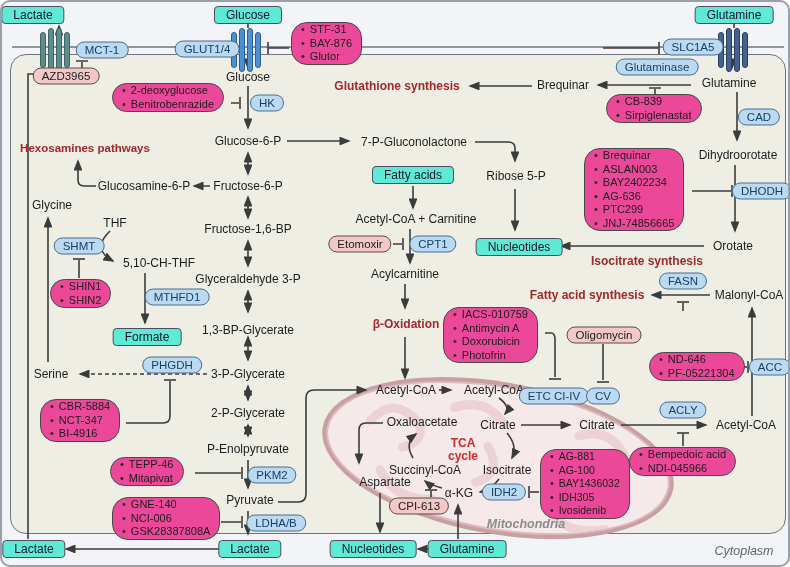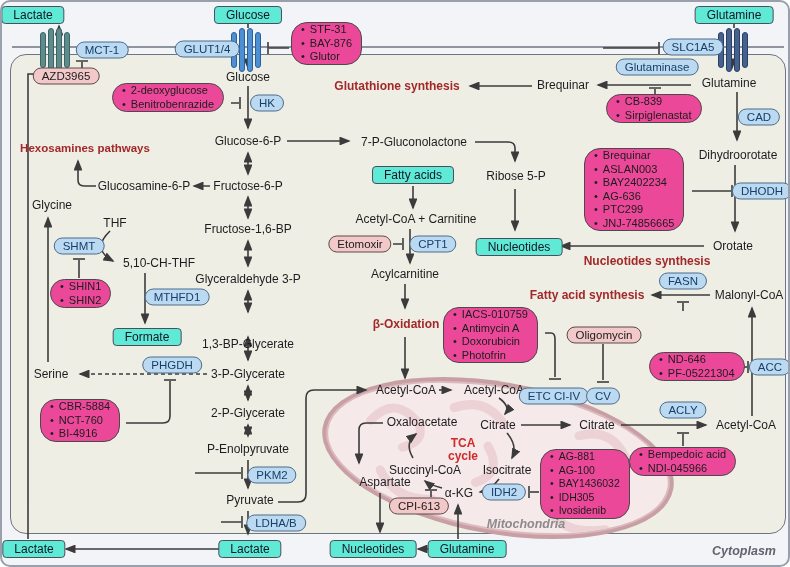--- a/index.html
+++ b/index.html
@@ -10,21 +10,21 @@
   .mito{position:absolute;left:318px;top:380px;width:356px;height:152px;border-radius:50%;
         background:#c89fa4;transform:rotate(10deg);}
   .mito .inner{position:absolute;left:4px;top:4px;right:4px;bottom:4px;border-radius:50%;
         background:#f6e9e9;border:2px solid #dcbabe;box-sizing:border-box;overflow:hidden;}
   svg.lines{position:absolute;left:0;top:0;pointer-events:none;}
   .ctr{position:absolute;transform:translate(-50%,-50%);white-space:nowrap;font-size:12px;color:#1d1d1f;}
   .red{color:#a3282a;font-weight:bold;font-size:12px;}
   .red11{color:#a3282a;font-weight:bold;font-size:11.5px;}
   .tcared{color:#cf2b2b;font-weight:bold;font-size:12px;text-align:center;line-height:13px;}
   .ital{font-style:italic;font-weight:bold;color:#8d8a8d;font-size:12.5px;}
-  .cyto{font-style:italic;font-weight:bold;color:#60646c;font-size:12.5px;}
+  .cyto{font-style:italic;font-weight:normal;color:#60646c;font-size:12.5px;}
   .pill{position:absolute;transform:translate(-50%,-50%);border-radius:12px;padding:1px 8px;
         font-size:11.5px;white-space:nowrap;line-height:13px;}
   .pb{background:#bcd9f2;color:#153f6b;border:1.3px solid #4a6d8d;}
   .pp{background:#f2c8c8;color:#202020;border:1.3px solid #5a4a4a;}
   .mbox{position:absolute;transform:translate(-50%,-50%);background:#5eead4;border:1.4px solid #4d4d5e;
         border-radius:4px;padding:1px 11px;font-size:12px;color:#15152a;white-space:nowrap;}
   .dbox{position:absolute;background:#ec4899;border:1.4px solid #4a4a4a;border-radius:16px;
         padding:0 9px;font-size:11px;color:#1c1c1c;}
   .dbox.sm{font-size:10.5px;}
   .li{white-space:nowrap;line-height:13.5px;}
@@ -194,21 +194,21 @@
   <div class="pill pb" style="left:100px;top:48px">MCT-1</div>
   <div class="pill pb" style="left:205px;top:47px">GLUT1/4</div>
   <div class="pill pb" style="left:691px;top:45px">SLC1A5</div>
 
   <div class="ctr" style="left:246px;top:75px">Glucose</div>
   <div class="ctr" style="left:246px;top:139px">Glucose-6-P</div>
   <div class="ctr" style="left:246px;top:184px">Fructose-6-P</div>
   <div class="ctr" style="left:142px;top:184px">Glucosamine-6-P</div>
   <div class="ctr" style="left:246px;top:227px">Fructose-1,6-BP</div>
   <div class="ctr" style="left:246px;top:277px">Glyceraldehyde 3-P</div>
-  <div class="ctr" style="left:246px;top:342px">1,3-BP-Glycerate</div>
+  <div class="ctr" style="left:246px;top:328px">1,3-BP-Glycerate</div>
   <div class="ctr" style="left:246px;top:372px">3-P-Glycerate</div>
   <div class="ctr" style="left:246px;top:411px">2-P-Glycerate</div>
   <div class="ctr" style="left:246px;top:447px">P-Enolpyruvate</div>
   <div class="ctr" style="left:248px;top:498px">Pyruvate</div>
   <div class="mbox" style="left:248px;top:547px">Lactate</div>
   <div class="mbox" style="left:32px;top:547px">Lactate</div>
 
   <div class="ctr" style="left:49px;top:372px">Serine</div>
   <div class="ctr" style="left:50px;top:203px">Glycine</div>
   <div class="ctr" style="left:113px;top:221px">THF</div>
@@ -238,21 +238,21 @@
   <div class="ctr" style="left:561px;top:83px">Brequinar</div>
   <div class="ctr" style="left:727px;top:81px">Glutamine</div>
   <div class="ctr" style="left:736px;top:153px">Dihydroorotate</div>
   <div class="ctr" style="left:731px;top:244px">Orotate</div>
   <div class="ctr" style="left:747px;top:293px">Malonyl-CoA</div>
   <div class="ctr" style="left:744px;top:423px">Acetyl-CoA</div>
 
   <div class="ctr red" style="left:395px;top:84px">Glutathione synthesis</div>
   <div class="ctr red11" style="left:83px;top:146px">Hexosamines pathways</div>
   <div class="ctr red" style="left:404px;top:322px">β-Oxidation</div>
-  <div class="ctr red" style="left:645px;top:259px">Nucleotides synthesis</div>
+  <div class="ctr red" style="left:645px;top:259px">Isocitrate synthesis</div>
   <div class="ctr red" style="left:585px;top:293px">Fatty acid synthesis</div>
   <div class="ctr tcared" style="left:461px;top:448px">
     <span style="display:block">TCA</span>
     <span style="display:block">cycle</span>
   </div>
   <div class="ctr ital" style="left:524px;top:522px">Mitochondria</div>
   <div class="ctr cyto" style="left:742px;top:549px">Cytoplasm</div>
 
   <div class="pill pb" style="left:265px;top:101px">HK</div>
   <div class="pill pb" style="left:77px;top:244px">SHMT</div>
@@ -296,22 +296,31 @@
     <div class="li">AG-636</div>
     <div class="li">PTC299</div>
     <div class="li">JNJ-74856665</div>
   </div>
   <div class="dbox" style="left:48px;top:277px">
     <div class="li">SHIN1</div>
     <div class="li">SHIN2</div>
   </div>
   <div class="dbox" style="left:38px;top:397px">
     <div class="li">CBR-5884</div>
-    <div class="li">NCT-760</div>
+    <div class="li">NCT-347</div>
     <div class="li">BI-4916</div>
+  </div>
+  <div class="dbox" style="left:108px;top:455px">
+    <div class="li">TEPP-46</div>
+    <div class="li">Mitapivat</div>
+  </div>
+  <div class="dbox" style="left:110px;top:495px">
+    <div class="li">GNE-140</div>
+    <div class="li">NCI-006</div>
+    <div class="li">GSK28387808A</div>
   </div>
   <div class="dbox" style="left:441px;top:305px">
     <div class="li">IACS-010759</div>
     <div class="li">Antimycin A</div>
     <div class="li">Doxorubicin</div>
     <div class="li">Photofrin</div>
   </div>
   <div class="dbox sm" style="left:538px;top:447px">
     <div class="li">AG-881</div>
     <div class="li">AG-100</div>

